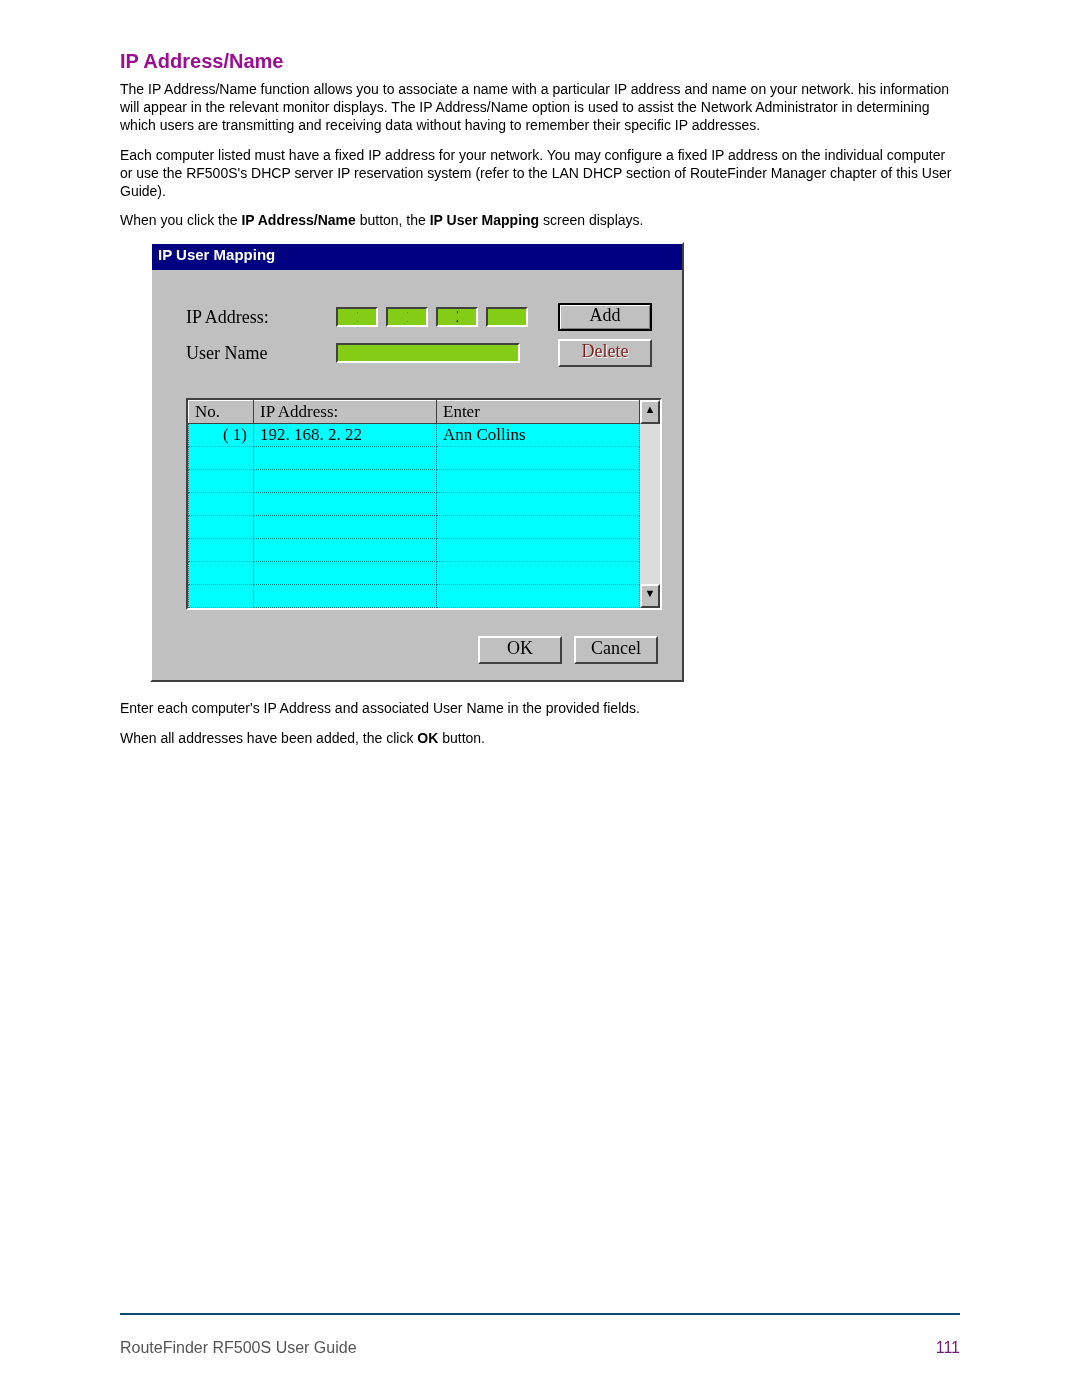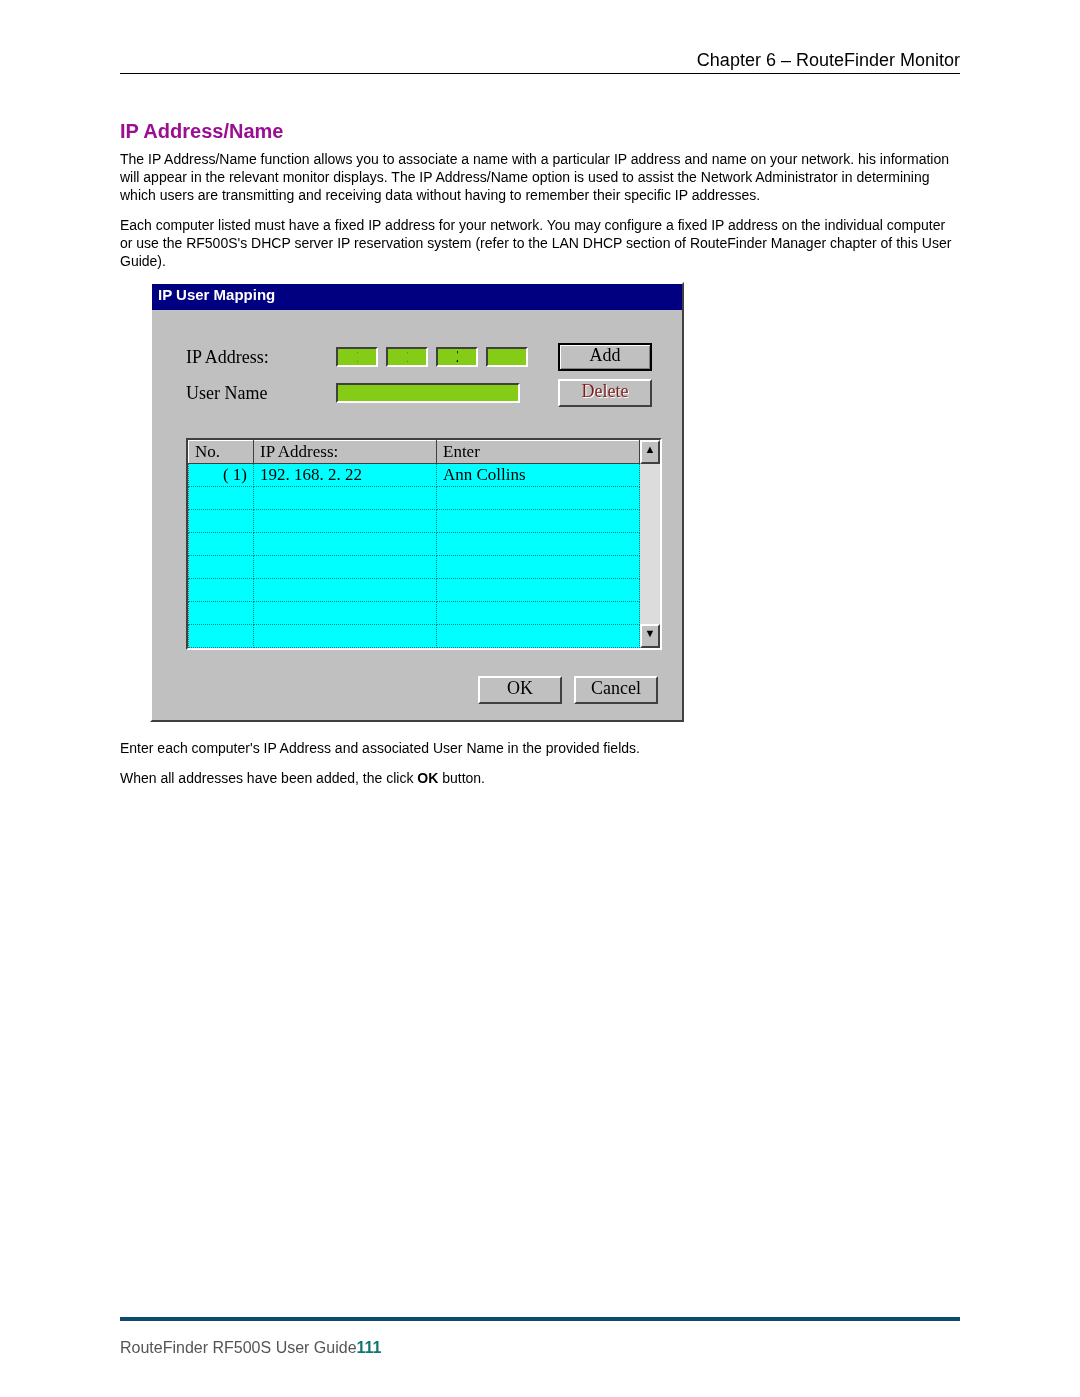--- a/index.html
+++ b/index.html
@@ -38,26 +38,27 @@
     line-height: 1.28;
     margin: 4px 0 12px 0;
   }
   strong { font-weight: bold; }
   .footer {
     position: absolute;
     left: 120px;
     right: 120px;
     bottom: 40px;
     display: flex;
+    justify-content: space-between;
     font-size: 16px;
     color: #555;
-    border-top: 4px solid #0c4a6e;
-    padding-top: 18px;
-  }
-  .footer .pagenum { font-weight: bold; color: #0f766e; }
+    border-top: 2px solid #0c4a6e;
+    padding-top: 24px;
+  }
+  .footer .pagenum { font-weight: normal; color: #701a75; }
 
   
   .dialog {
     width: 530px;
     margin: 12px 0 18px 30px;
     background: #c0c0c0;
     border-top: 2px solid #fff;
     border-left: 2px solid #fff;
     border-right: 2px solid #404040;
     border-bottom: 2px solid #404040;
@@ -179,29 +180,28 @@
     justify-content: flex-end;
     margin-top: 26px;
     gap: 12px;
   }
   .bottom-btns .btn { margin: 0; width: 80px; }
 </style>
 </head>
 <body>
 
 <div class="page">
-  <div class="header-line">
-    <span>Chapter 6 – RouteFinder Monitor</span>
-    <div class="hr"></div>
-  </div>
 
   <h2 class="section-title">IP Address/Name</h2>
 
   <p class="body-text">The IP Address/Name function allows you to associate a name with a particular IP address and name on your network.  his information will appear in the relevant monitor displays. The IP Address/Name option is used to assist the Network Administrator in determining which users are transmitting and receiving data without having to remember their specific IP addresses.</p>
   <p class="body-text">Each computer listed must have a fixed IP address for your network. You may configure a fixed IP address on the individual computer or use the RF500S's DHCP server IP reservation system (refer to the LAN DHCP section of RouteFinder Manager chapter of this User Guide).</p>
+  <p class="body-text">
+    <span>When you click the </span><strong>IP Address/Name</strong><span> button, the </span><strong>IP User Mapping</strong><span> screen displays.</span>
+  </p>
 
   <div class="dialog">
     <div class="titlebar">IP User Mapping</div>
     <div class="dlg-body">
       <div class="form-row">
         <div class="form-label">IP Address:</div>
         <input class="ip-box" value="192" style="">
         <input class="ip-box" value="168" style="">
         <input class="ip-box" value="2" style="">
         <input class="ip-box" value="" style="">

